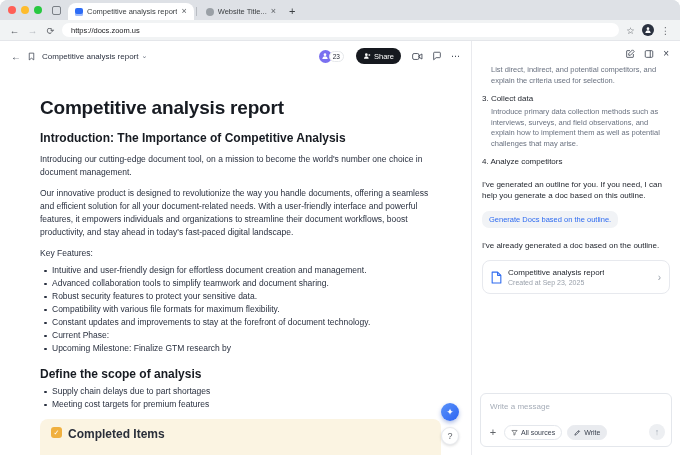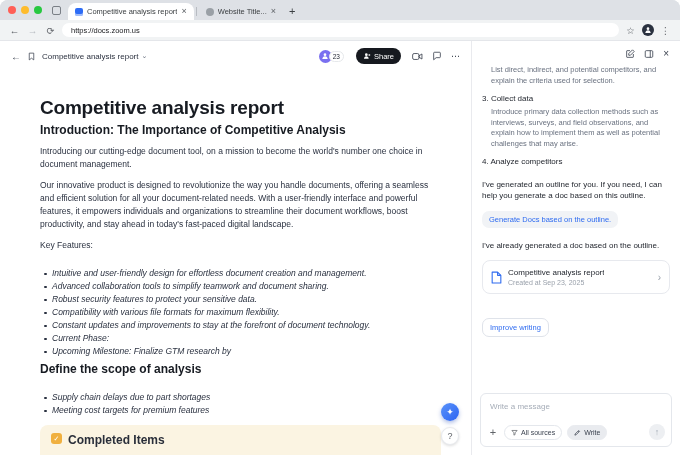--- a/index.html
+++ b/index.html
@@ -36,23 +36,23 @@
   .doc-title{ font-size:8px; color:#2c3240; display:flex; align-items:center; gap:3px; }
   .caret{ font-size:7px; color:#6a7280; }
   .collab{ display:flex; align-items:center; margin-left:auto; }
   .avatar-purple{ width:13px; height:13px; border-radius:50%; background:#7a6ff0; display:flex; align-items:center; justify-content:center; }
   .collab-count{ font-size:6.5px; color:#1f2430; background:#fff; border:1px solid #e6e8eb; border-radius:7px; padding:0 3px; height:11px; line-height:10px; margin-left:-3px; }
   .share-btn{ height:16px; background:#16191f; color:#fff; border-radius:8px; display:flex; align-items:center; gap:3px; padding:0 7px; font-size:7.5px; border:none; margin-left:6px; }
   .more-h{ font-size:9px; color:#3c4350; }
 
   .doc-body{ position:absolute; top:30px; left:0; right:0; bottom:0; overflow:hidden; padding:0 30px 0 40px; }
   .doc-h1{ font-size:19px; font-weight:bold; color:#171b22; margin-top:26px; letter-spacing:-0.2px; }
-  .doc-h2{ font-size:12px; font-weight:bold; color:#171b22; margin-top:4px; }
+  .doc-h2{ font-size:12px; font-weight:bold; color:#171b22; margin-top:12px; }
   .doc-p{ font-size:8.5px; line-height:13px; color:#2a3140; margin-top:8px; }
-  .doc-list{ margin-top:15px;font-style:italic; }
+  .doc-list{ margin-top:4px; }
   .doc-li{ font-size:8.5px; line-height:13px; color:#2a3140; position:relative; padding-left:12px; }
   .doc-li::before{ content:""; position:absolute; left:4px; top:5.5px; width:2.5px; height:2.5px; border-radius:50%; background:#2a3140; }
   .callout{ margin-top:8px; background:#fbf4e2; border-radius:8px; padding:8px 11px; display:flex; align-items:center; gap:6px; height:44px; align-items:flex-start; }
   .callout-icon{ width:11px; height:11px; border-radius:3px; background:#f0b03f; color:#fff; font-size:7px; display:flex; align-items:center; justify-content:center; flex:none; }
   .callout-title{ font-size:12px; font-weight:bold; color:#2a2f3a; }
 
   .fab{ position:absolute; right:12px; width:18px; height:18px; border-radius:50%; display:flex; align-items:center; justify-content:center; }
   .fab-ai{ bottom:34px; background:linear-gradient(135deg,#5a93fa,#2b63f2); color:#fff; font-size:9px; box-shadow:0 2px 4px rgba(30,70,180,.35); }
   .fab-help{ bottom:10px; background:#fff; color:#5f6368; font-size:9px; border:1px solid #e8eaee; box-shadow:0 1px 3px rgba(0,0,0,.14); }
 
@@ -233,23 +233,20 @@
           <svg width="11" height="13" viewBox="0 0 20 24" fill="none" stroke="#2e6bf0" stroke-width="2" stroke-linejoin="round">
               <path d="M2 2h10l6 6v14H2z"></path>
               <path d="M12 2v6h6"></path>
             </svg>
           <span class="card-texts">
             <div class="card-title">Competitive analysis report</div>
             <div class="card-sub">Created at Sep 23, 2025</div>
           </span>
           <span class="card-chevron">›</span>
         </div>
-        <div class="chip-row gap-lg">
-          <button class="chip outline">Improve writing</button>
-        </div>
       </div>
 
       <div class="composer">
         <div class="composer-ph">Write a message</div>
         <div class="composer-row">
           <span class="c-plus">+</span>
           <span class="c-chip">
             <svg width="7" height="7" viewBox="0 0 24 24" fill="none" stroke="#5f6368" stroke-width="2.5" stroke-linejoin="round">
                 <path d="M3 5h18l-7 8v6l-4 2v-8z"></path>
               </svg>

